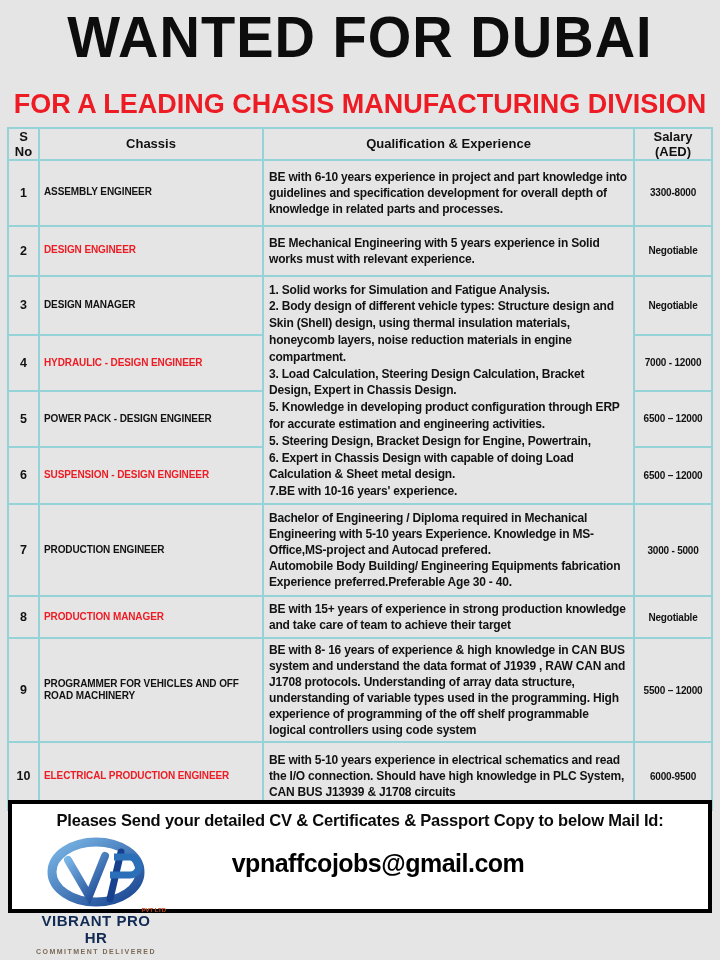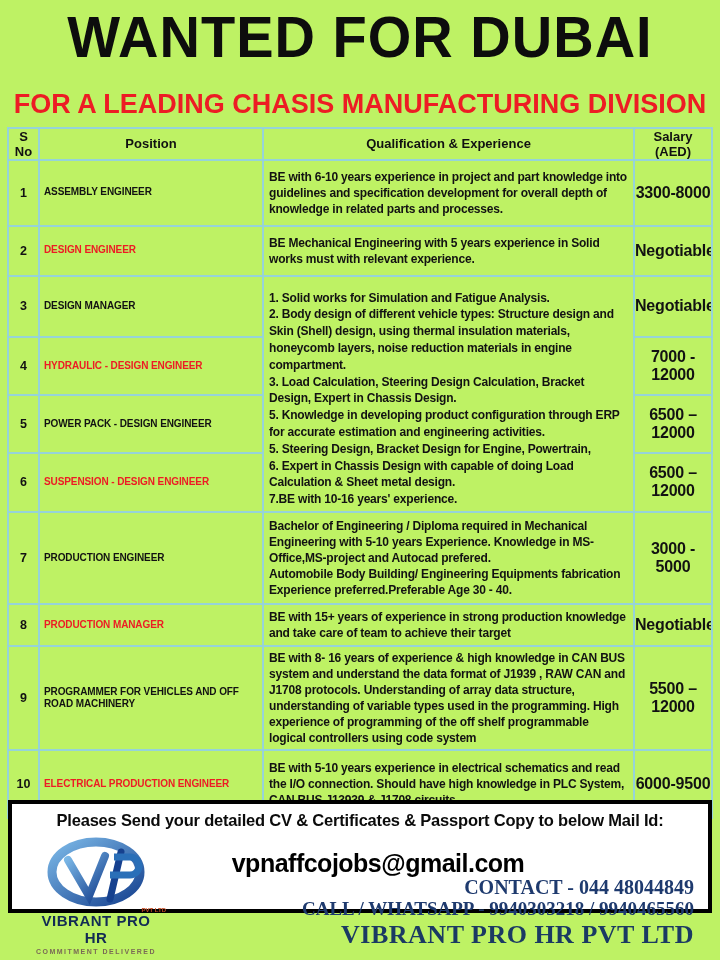--- a/index.html
+++ b/index.html
@@ -4,21 +4,21 @@
 <style>
   :root{
     --red:#ed1c24;
     --tborder:#96d3d9;
     --navy:#1e3a6e;
     --ink:#121212;
   }
   *{margin:0;padding:0;box-sizing:border-box;}
   html,body{background:#ffffff;}
   .page{
-    position:relative;width:720px;height:960px;background:#bef264;
+    position:relative;width:720px;height:960px;background:#e5e5e5;
     font-family:"Liberation Sans",sans-serif;color:var(--ink);overflow:hidden;
   }
   .main-title{
     padding-top:4px;text-align:center;font-size:56px;font-weight:bold;
     letter-spacing:1px;color:#0d0d0d;line-height:1.13;
     transform:scaleY(1.04);transform-origin:top center;
   }
   .sub-title{
     text-align:center;font-size:27px;font-weight:bold;color:var(--red);
     letter-spacing:0px;line-height:1.2;margin-top:21px;
@@ -29,22 +29,22 @@
   table.jobs th,table.jobs td{
     border:2px solid var(--tborder);vertical-align:middle;overflow:hidden;
   }
   table.jobs th{
     font-size:13px;font-weight:bold;text-align:center;height:30px;color:#111;
   }
   td.c-sno{font-size:12.5px;font-weight:bold;text-align:center;}
   td.c-pos{font-size:10px;font-weight:bold;text-align:left;padding:2px 4px;letter-spacing:-0.1px;line-height:1.25;}
   td.c-pos.red{color:var(--red);border-radius:17px;}
   td.c-qual{font-size:12px;font-weight:bold;text-align:left;padding:3px 5px;letter-spacing:-0.2px;line-height:16px;}
-  td.c-qual.merged{vertical-align:top;line-height:16.8px;padding-top:13px;}
-  td.c-sal{font-size:16px;font-weight:bold;text-align:center;letter-spacing:-0.2px;}
+  td.c-qual.merged{vertical-align:top;line-height:16.8px;padding-top:5px;}
+  td.c-sal{font-size:10px;font-weight:bold;text-align:center;letter-spacing:-0.2px;}
   .qline{display:block;}
   .footer-box{
     position:absolute;left:8px;right:8px;top:800px;height:113px;
     border:4px solid #000;background:#fff;
   }
   .footer-note{
     margin-top:7px;text-align:center;font-size:16.5px;font-weight:bold;color:#0b0b0b;
     letter-spacing:-0.2px;
   }
   .logo{
@@ -83,21 +83,21 @@
   <table class="jobs">
     <colgroup>
         <col style="width:31px">
         <col style="width:224px">
         <col style="width:371px">
         <col style="width:78px">
       </colgroup>
     <tbody>
         <tr>
       <th>S No</th>
-      <th>Position</th>
+      <th>Chassis</th>
       <th>Qualification &amp; Experience</th>
       <th>Salary (AED)</th>
     </tr>
 
     <tr style="height:66px">
       <td class="c-sno">1</td>
       <td class="c-pos">ASSEMBLY ENGINEER</td>
       <td class="c-qual">BE with 6-10 years experience in project and part knowledge into guidelines and specification development for overall depth of knowledge in related parts and processes.</td>
       <td class="c-sal">3300-8000</td>
     </tr>
@@ -195,20 +195,15 @@
       </span>
       <div class="logo-name">
         <span>VIBRANT PRO HR</span>
         <span class="logo-pvt">PVT LTD</span>
       </div>
       <div class="logo-tagline">COMMITMENT  DELIVERED</div>
     </div>
 
     <div class="email-line">vpnaffcojobs@gmail.com</div>
 
-    <div class="contact-block">
-      <div class="contact-line">CONTACT - 044 48044849</div>
-      <div class="whatsapp-line">CALL / WHATSAPP -  9940303218 / 9940465560</div>
-      <div class="company-line">VIBRANT PRO HR PVT LTD</div>
-    </div>
   </div>
 
 </div>
 
 </body></html>

